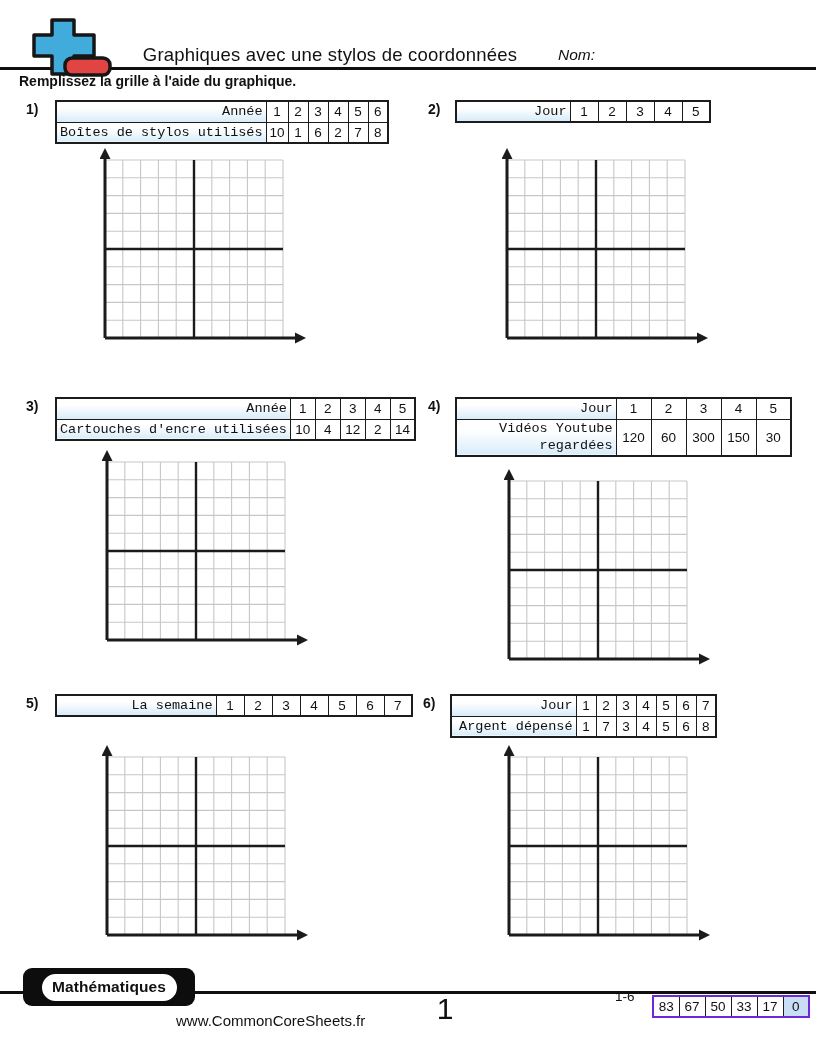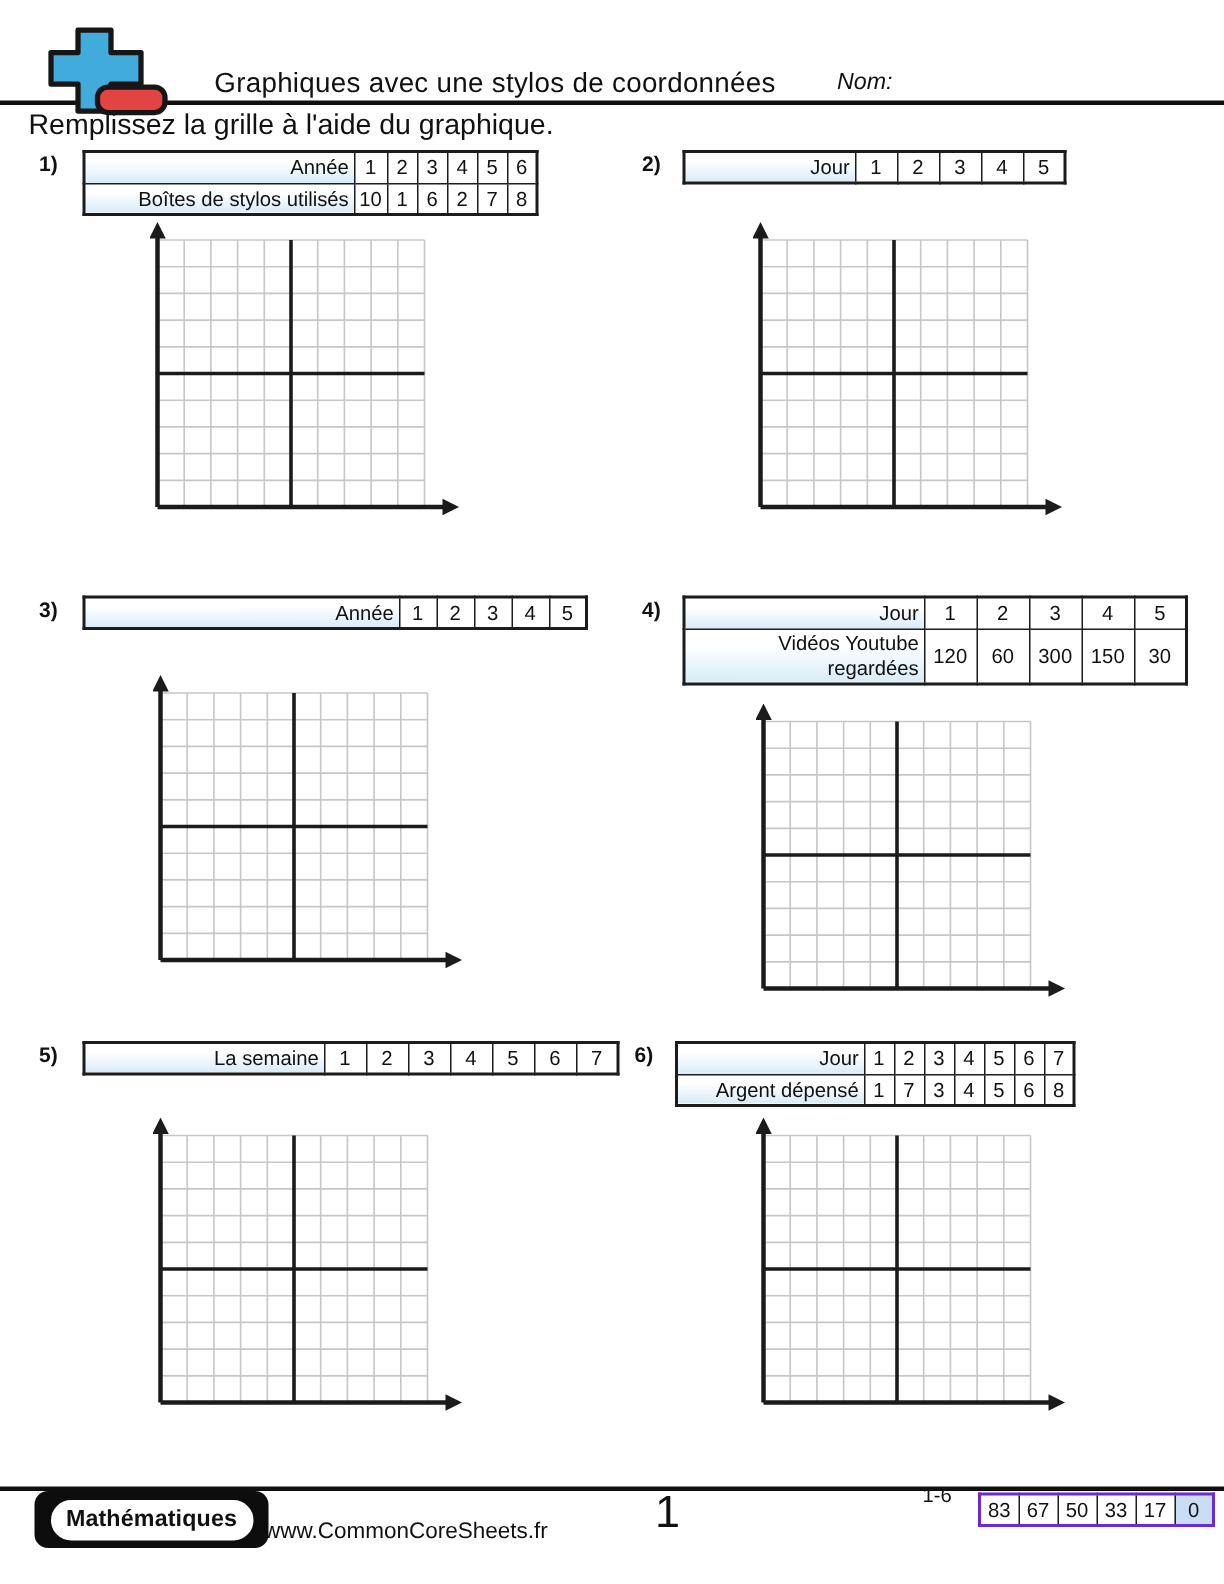--- a/index.html
+++ b/index.html
@@ -9,45 +9,45 @@
     font-family: "Liberation Sans", sans-serif; color: #111;
     overflow: hidden;
   }
   .abs { position: absolute; }
 
   
   .header-rule { left: 0; top: 67px; width: 816px; height: 3px; background: #0f0f0f; z-index: 1; }
   .logo { left: 20px; top: 12px; z-index: 2; }
   .page-title { left: 120px; top: 44px; width: 420px; text-align: center; font-size: 18.5px; letter-spacing: .2px; }
   .name-label { left: 558px; top: 46px; font-size: 15.5px; font-style: italic; }
-  .instruction { left: 19px; top: 73px; font-size: 19px; font-weight: normal; }
+  .instruction { left: 19px; top: 73px; font-size: 14px; font-weight: bold; }
 
   
   .pnum { font-weight: bold; font-size: 14px; }
   table.ptable { border-collapse: collapse; border: 2px solid #1c1c1c; background: #fff; }
   table.ptable td { border: 1px solid #1c1c1c; height: 21px; font-size: 13.5px; padding: 0 3px; }
   td.lbl {
     background: linear-gradient(to bottom, #ffffff 30%, #d8ecf9 100%);
-    text-align: right; padding-right: 5px; white-space: nowrap;
+    text-align: right; padding-right: 5px; white-space: nowrap; font-family: Liberation Mono, monospace;
   }
   td.val { text-align: center; background: #fff; }
   .t1 td.lbl { min-width: 180px; } .t1 td.val { min-width: 20px; }
   .t2 td.lbl { min-width: 114px; } .t2 td.val { min-width: 28px; }
   .t3 td.lbl { min-width: 210px; } .t3 td.val { min-width: 25px; }
   .t4 td.lbl { min-width: 160px; max-width: 160px; } .t4 td.val { min-width: 35px; }
   .t4 td.lbl.wrap { white-space: normal; line-height: 1.3; height: 36px; }
   .t5 td.lbl { min-width: 160px; } .t5 td.val { min-width: 28px; }
   .t6 td.lbl { min-width: 125px; } .t6 td.val { min-width: 20px; }
 
   .grid { width: 208px; height: 196px; }
 
   
   .footer-rule { left: 0; top: 991px; width: 816px; height: 3px; background: #0f0f0f; }
   .brand-badge {
-    left: 23px; top: 994px; width: 156px; height: 38px;
+    left: 23px; top: 968px; width: 172px; height: 38px;
     background: #0d0d0d; border-radius: 9px; z-index: 2;
     display: flex; align-items: center; justify-content: center;
   }
   .brand-oval {
     width: 139px; height: 31px; background: #ffffff; border: 2.5px solid #0d0d0d;
     border-radius: 16px; display: flex; align-items: center; justify-content: center;
     font-weight: bold; font-size: 15.5px; letter-spacing: .1px;
   }
   .website { left: 176px; top: 1012px; font-size: 15px; }
   .page-number { left: 380px; top: 992px; width: 130px; text-align: center; font-size: 30px; }
@@ -173,20 +173,28 @@
   <table class="abs ptable t3" style="left:55px; top:397px;">
     <tbody>
         <tr>
       <td class="lbl">Année</td>
       <td class="val">1</td>
       <td class="val">2</td>
       <td class="val">3</td>
       <td class="val">4</td>
       <td class="val">5</td>
     </tr>
+    <tr>
+      <td class="lbl">Cartouches d'encre utilisées</td>
+      <td class="val">10</td>
+      <td class="val">4</td>
+      <td class="val">12</td>
+      <td class="val">2</td>
+      <td class="val">14</td>
+    </tr>
   </tbody>
     </table>
   <div class="abs grid" style="left:102px; top:450px;"><svg width="208" height="196" viewBox="0 0 208 196">
         <line x1="22.8" y1="12" x2="22.8" y2="190" stroke="#c7c7c7" stroke-width="1.1"></line>
         <line x1="40.6" y1="12" x2="40.6" y2="190" stroke="#c7c7c7" stroke-width="1.1"></line>
         <line x1="58.400000000000006" y1="12" x2="58.400000000000006" y2="190" stroke="#c7c7c7" stroke-width="1.1"></line>
         <line x1="76.2" y1="12" x2="76.2" y2="190" stroke="#c7c7c7" stroke-width="1.1"></line>
         <line x1="94" y1="12" x2="94" y2="190" stroke="#c7c7c7" stroke-width="1.1"></line>
         <line x1="111.80000000000001" y1="12" x2="111.80000000000001" y2="190" stroke="#c7c7c7" stroke-width="1.1"></line>
         <line x1="129.60000000000002" y1="12" x2="129.60000000000002" y2="190" stroke="#c7c7c7" stroke-width="1.1"></line>

